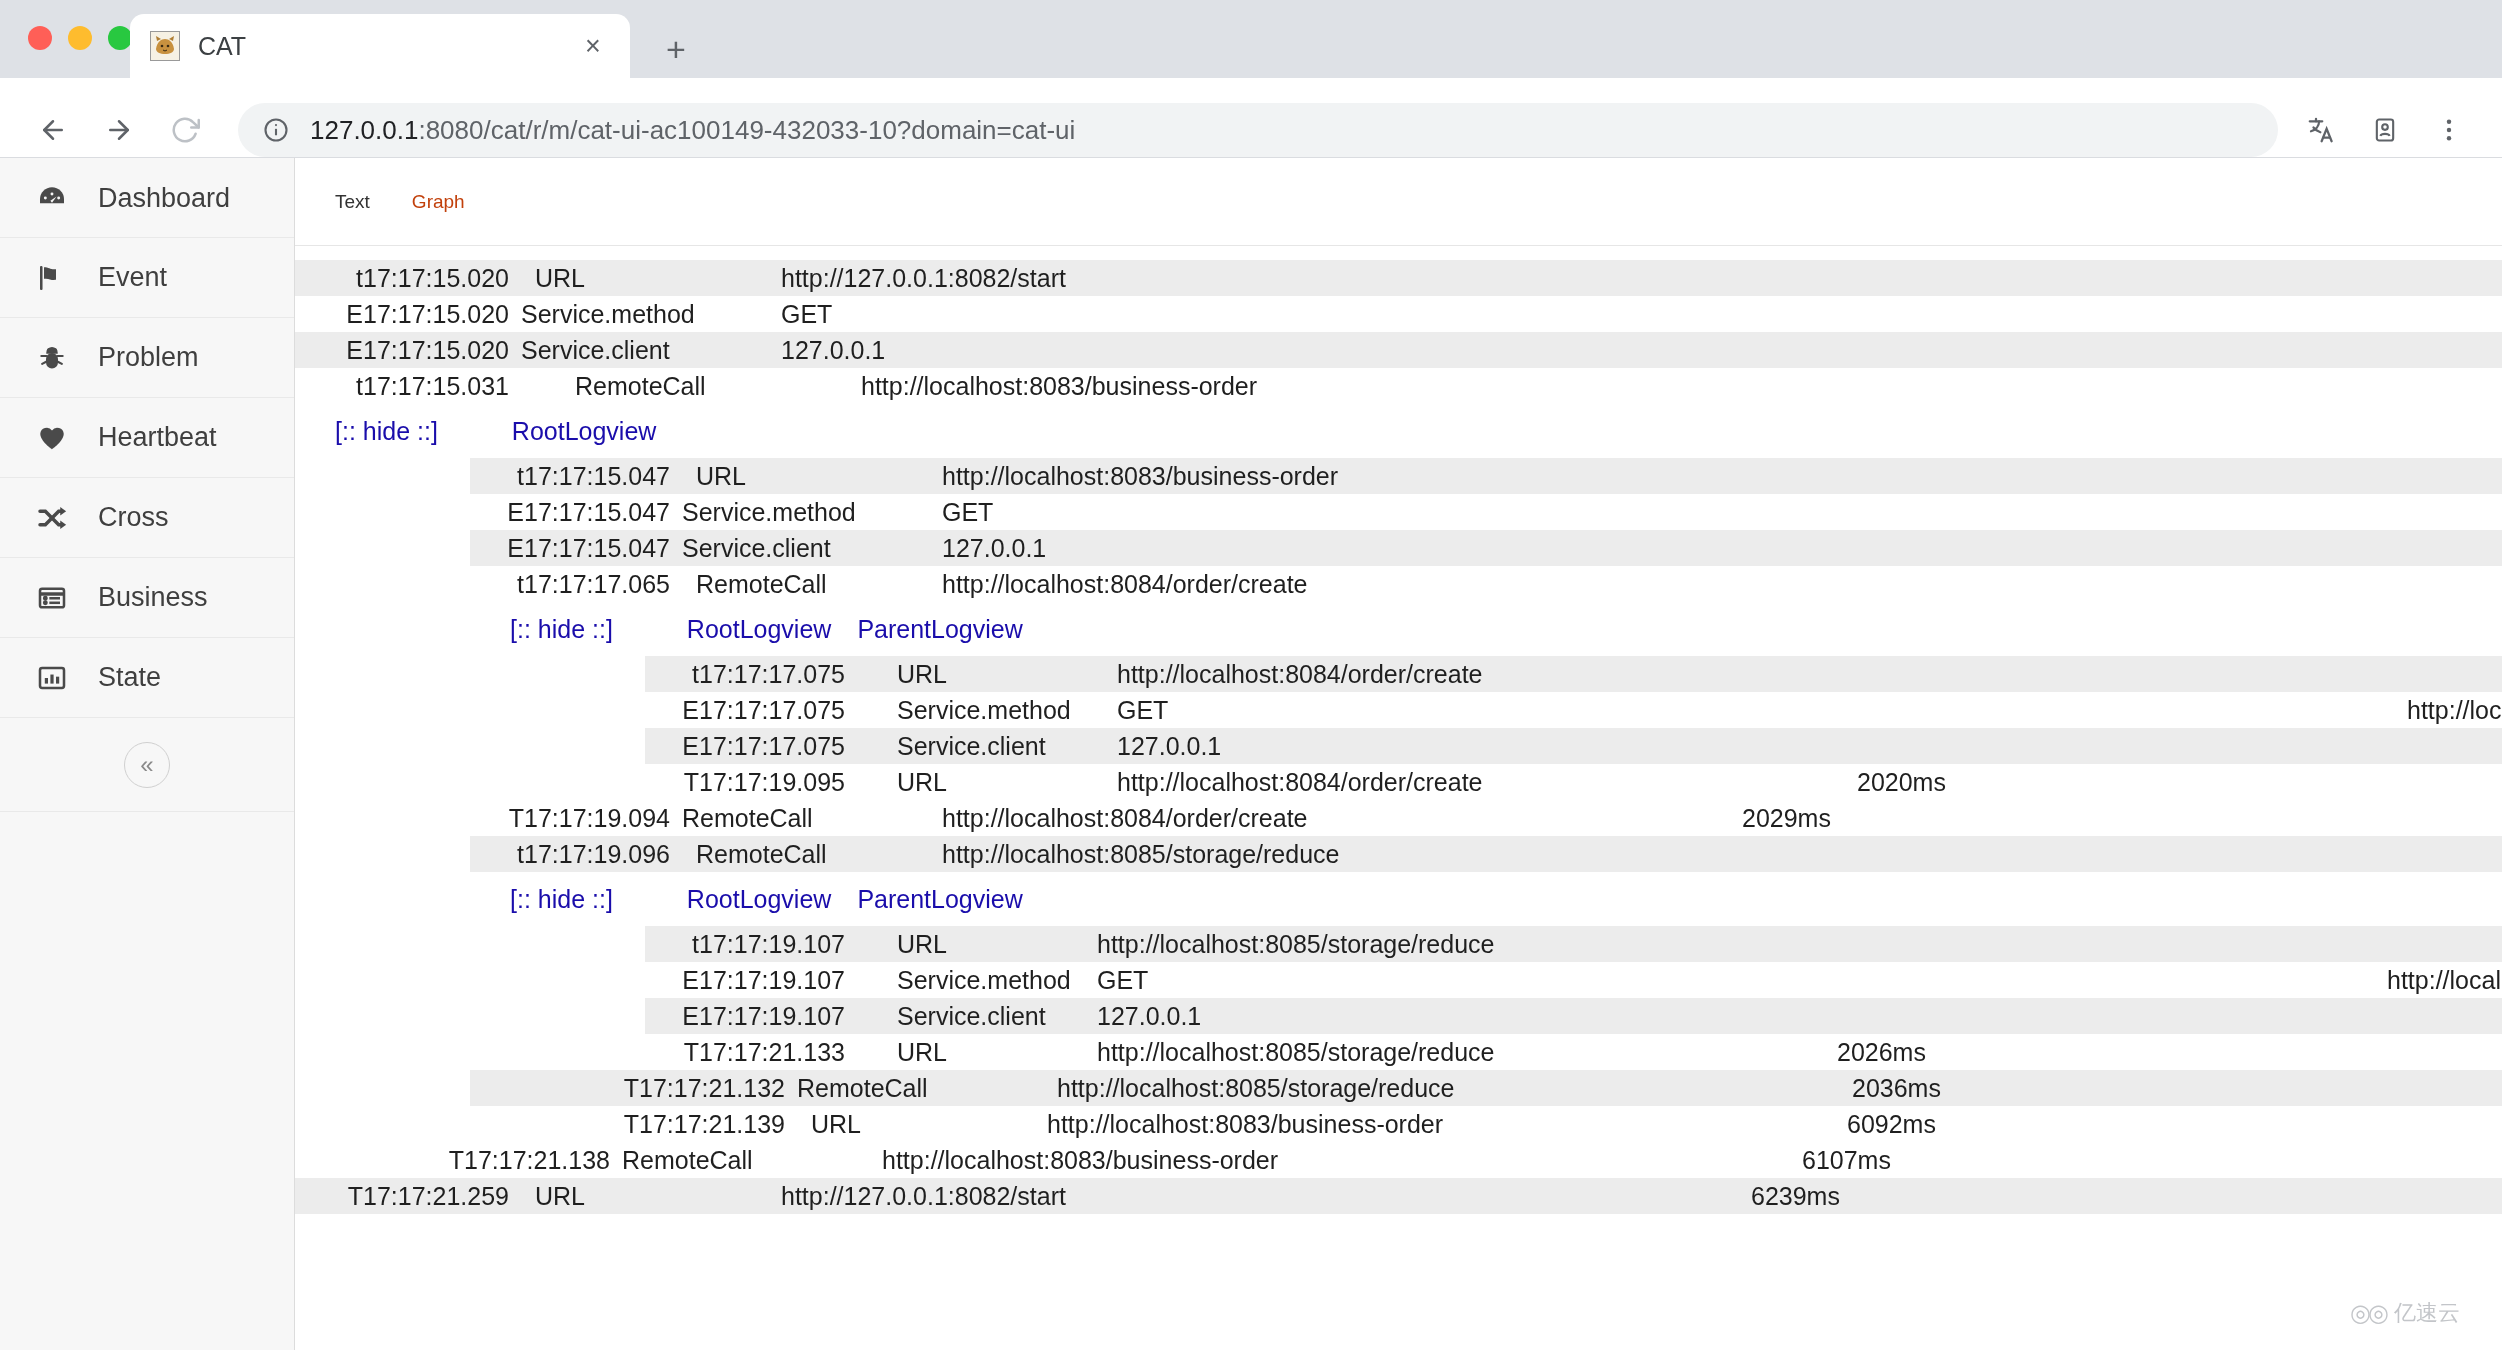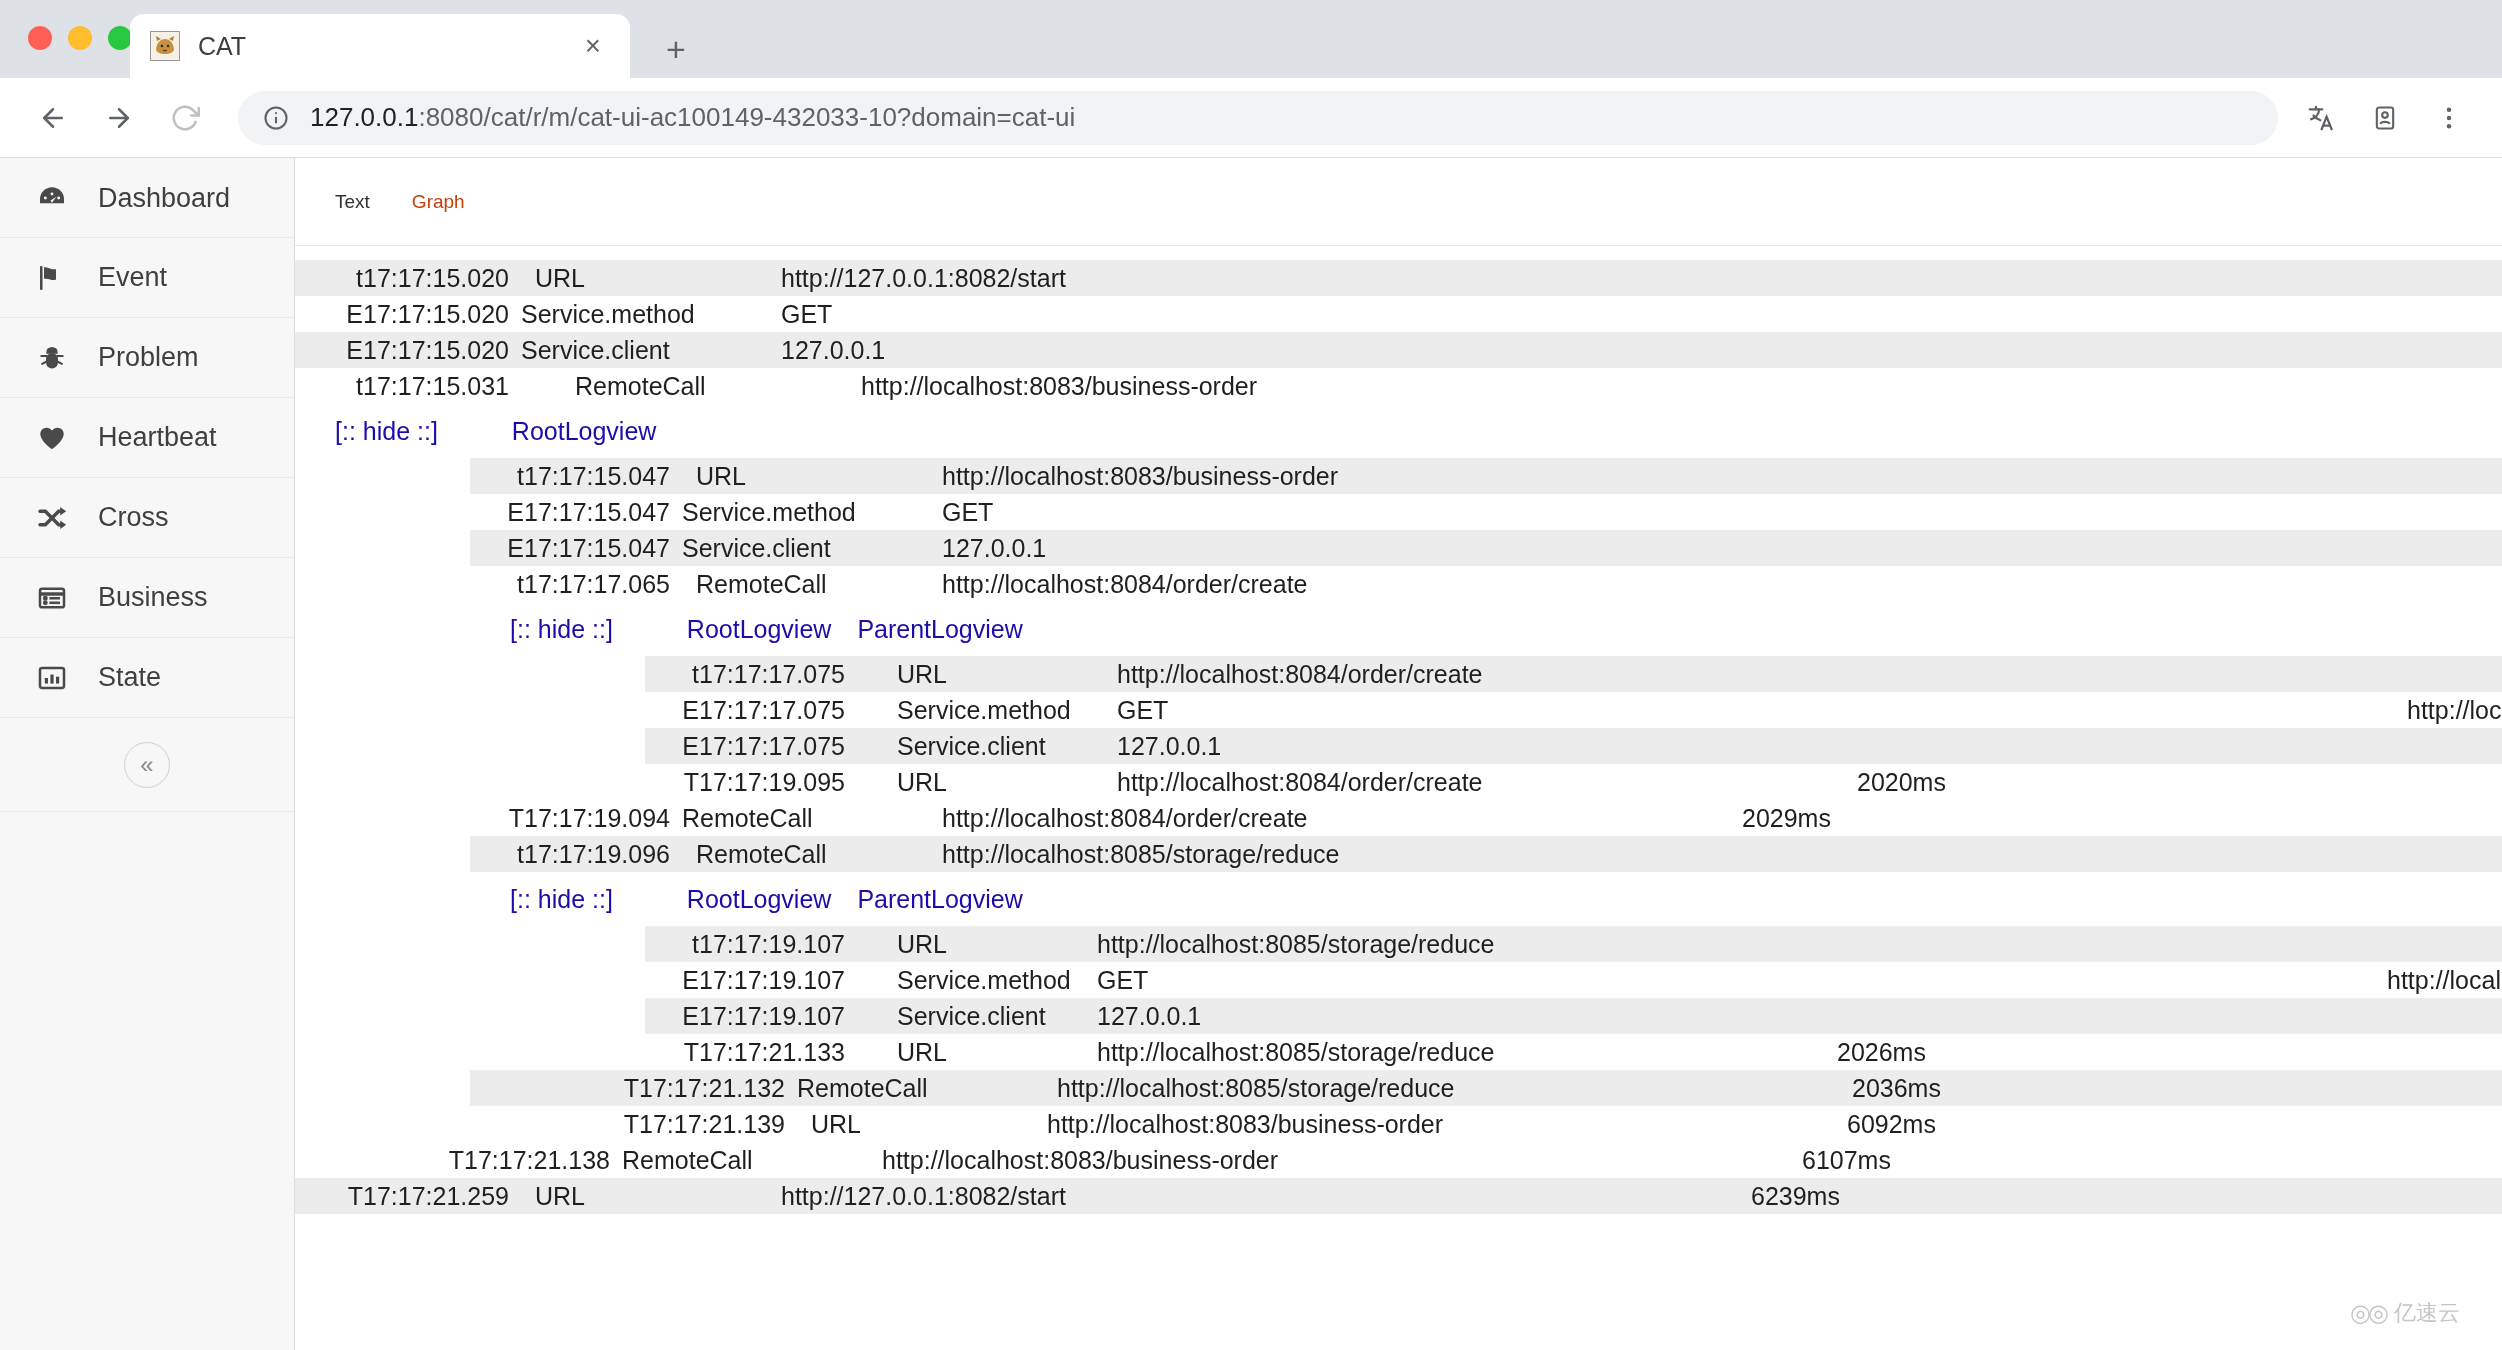--- a/index.html
+++ b/index.html
@@ -65,21 +65,21 @@
   .newtab {
     margin-left: 36px; margin-bottom: 12px;
     font-size: 34px; color: #5f6368; font-weight: 300;
     cursor: pointer;
     line-height: 1;
   }
 
   .toolbar {
     height: 80px;
     background: #ffffff;
-    display: flex; align-items: center;
+    display: flex; align-items: flex-end;
     padding: 0 26px;
     flex: 0 0 80px;
     border-bottom: 1px solid #dadce0;
   }
   .navbtn {
     width: 54px; height: 54px;
     display:flex; align-items:center; justify-content:center;
     color: #5f6368;
     margin-right: 12px;
     cursor: pointer;

